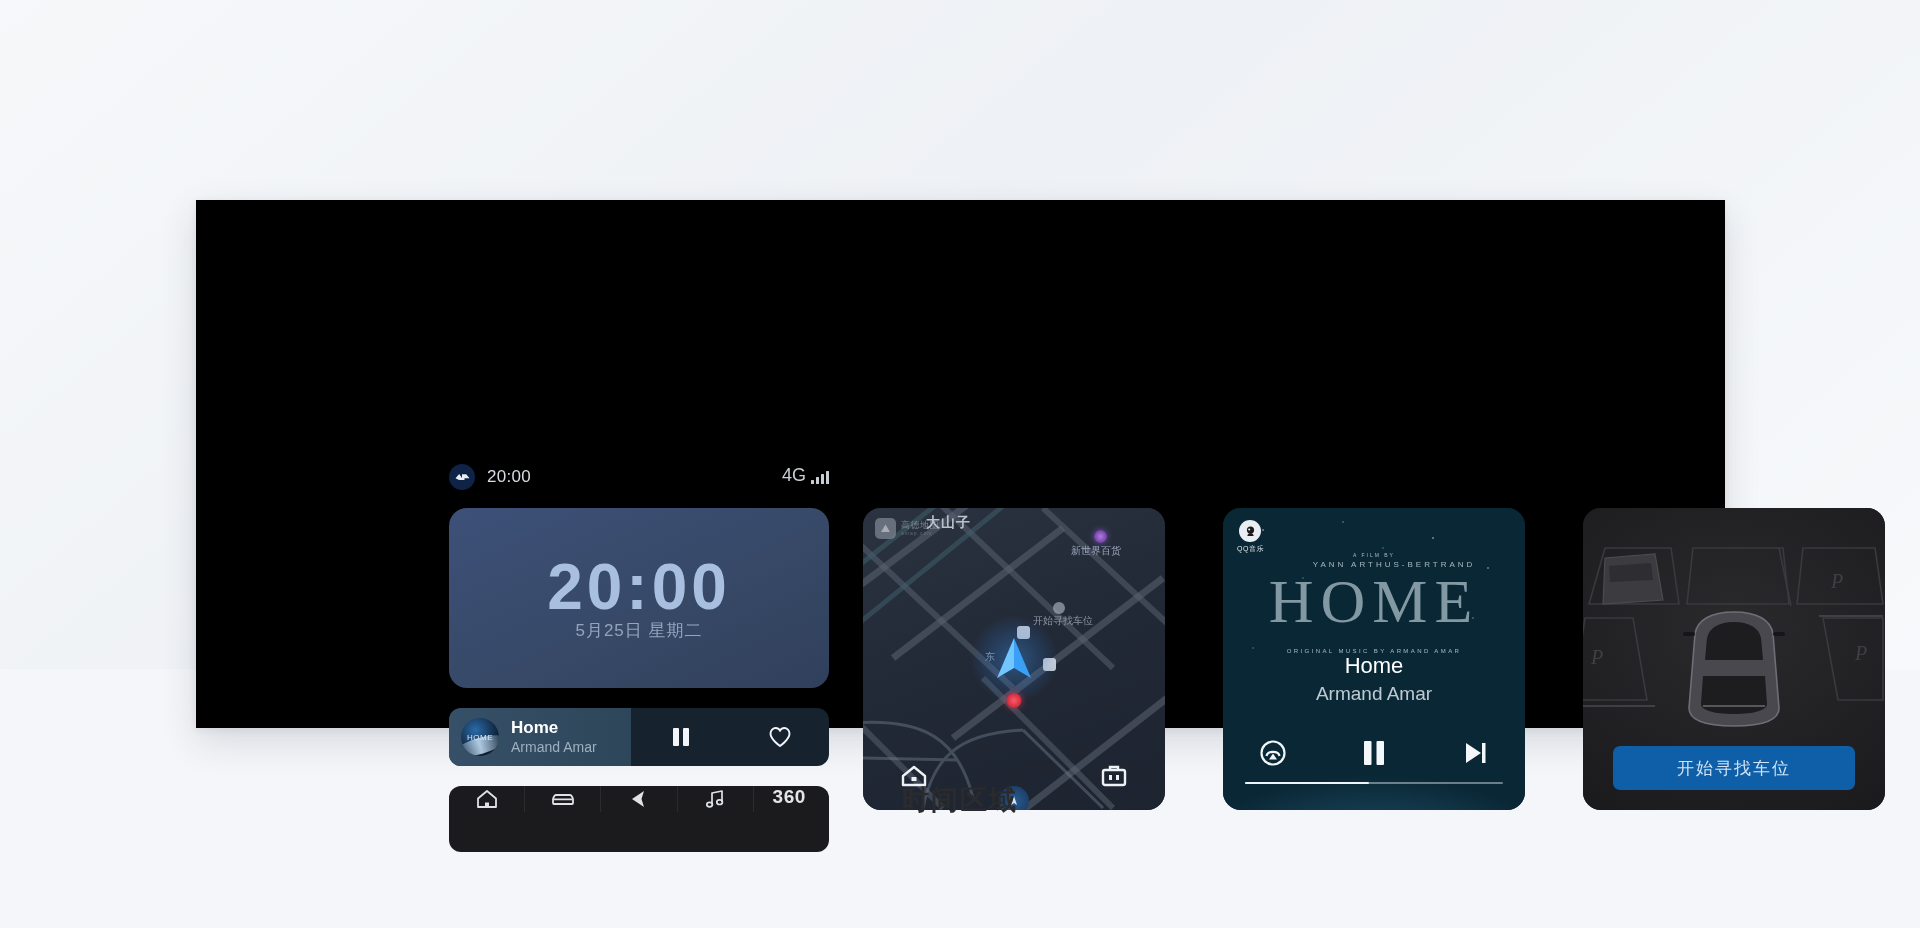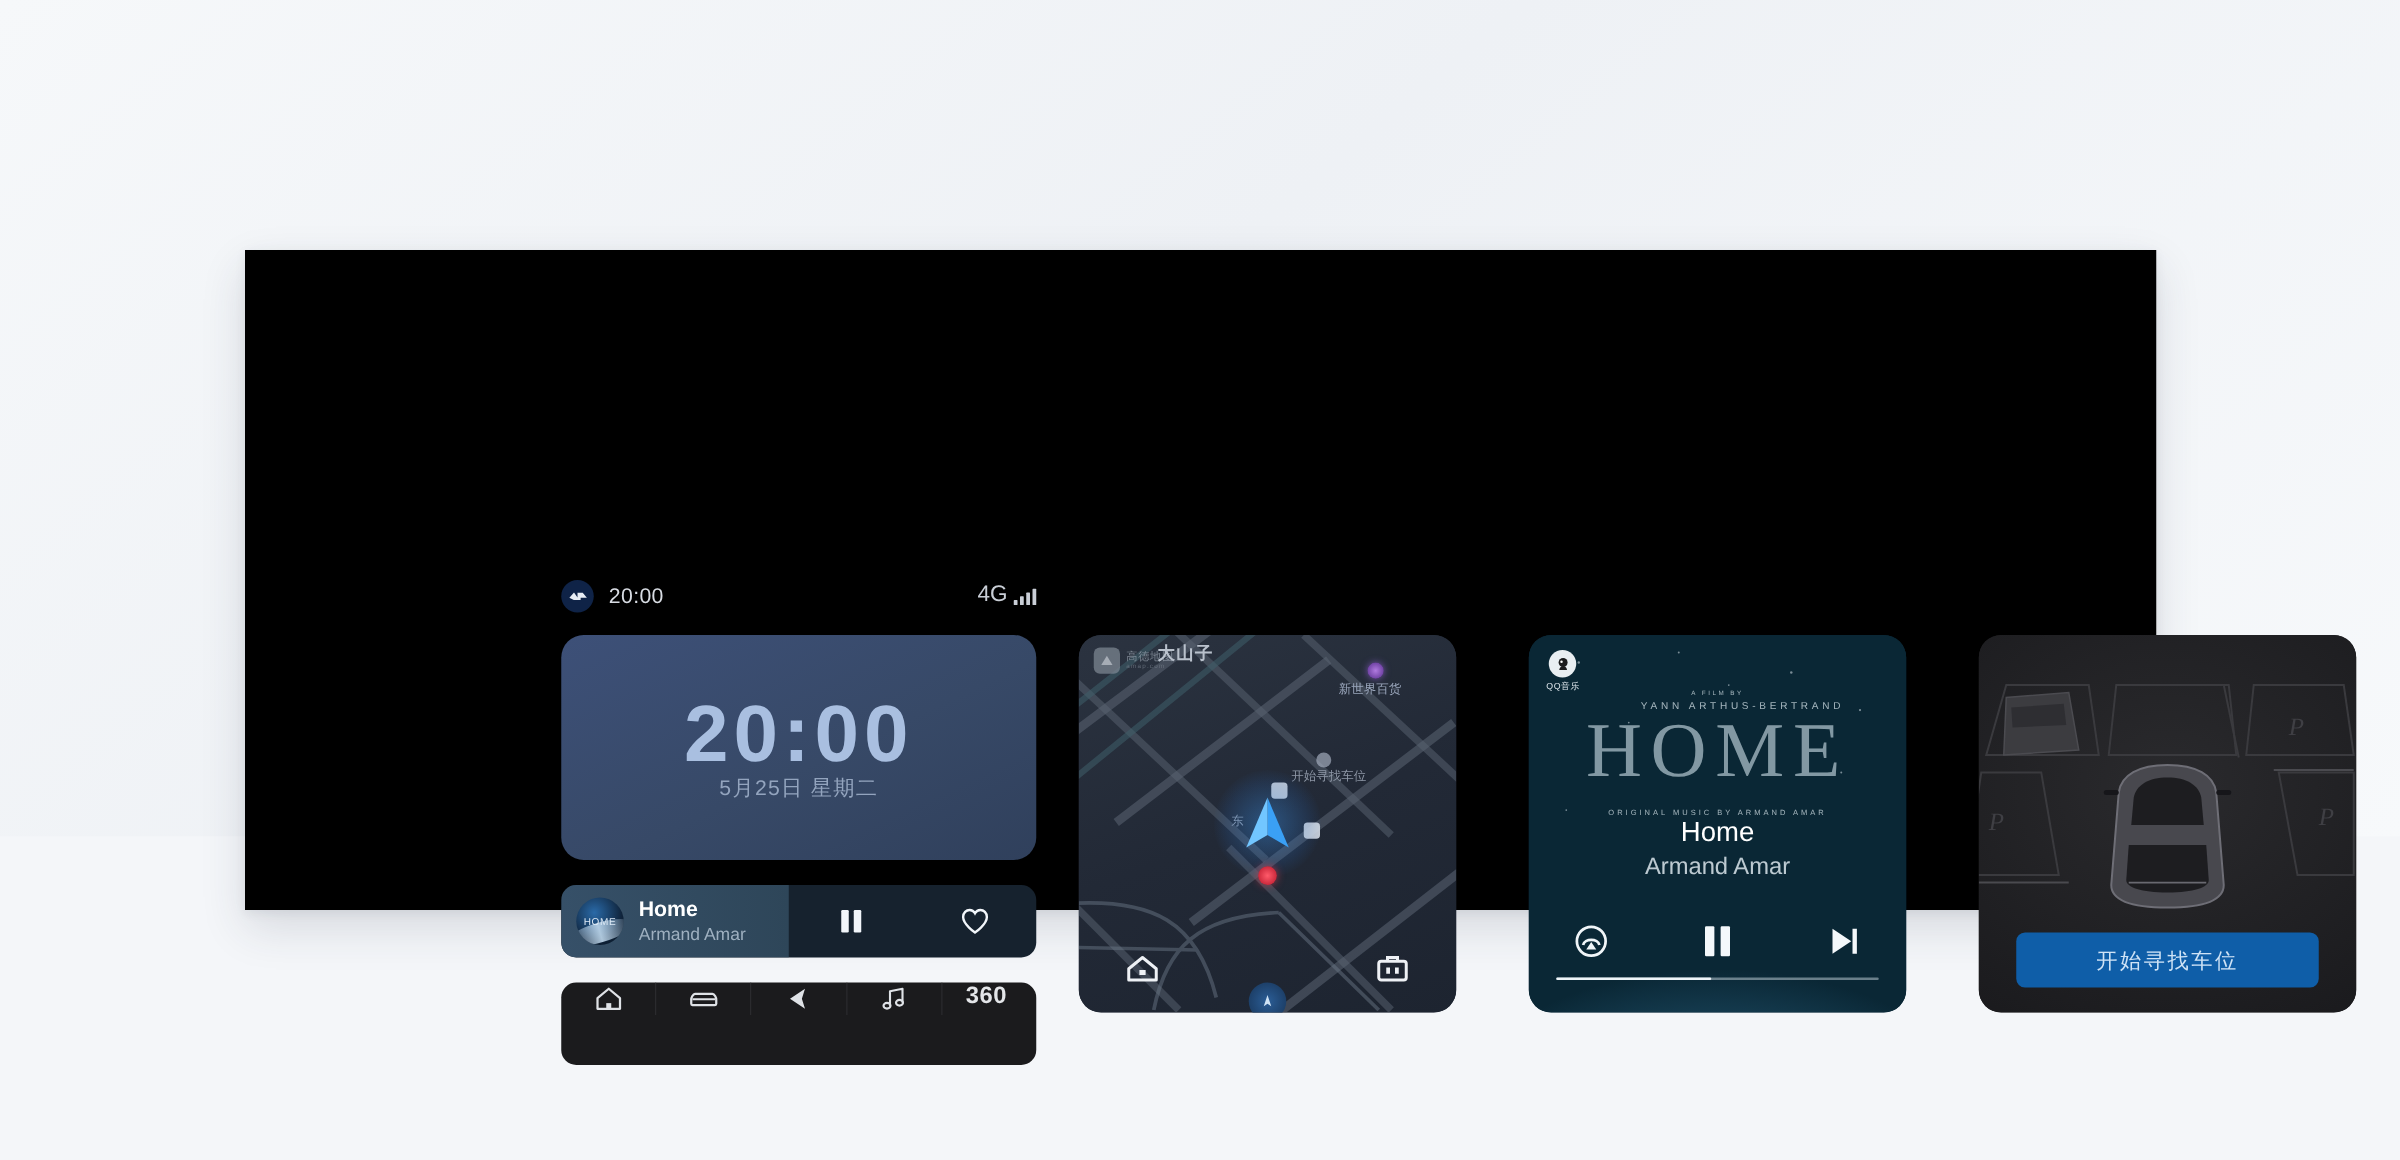--- a/index.html
+++ b/index.html
@@ -497,13 +497,14 @@
             <rect x="190" y="124" width="12" height="4" rx="2" fill="#16161a"></rect>
             <path d="M120 198 L182 198" stroke="#8a8a92" stroke-width="1.4" opacity=".7"></path>
           </g>
         </svg>
         <div class="park-btn">开始寻找车位</div>
       </div>
 
     </div>
   </div>
 
+  <div class="caption">时间区域</div>
 </div>
 
 </body></html>

